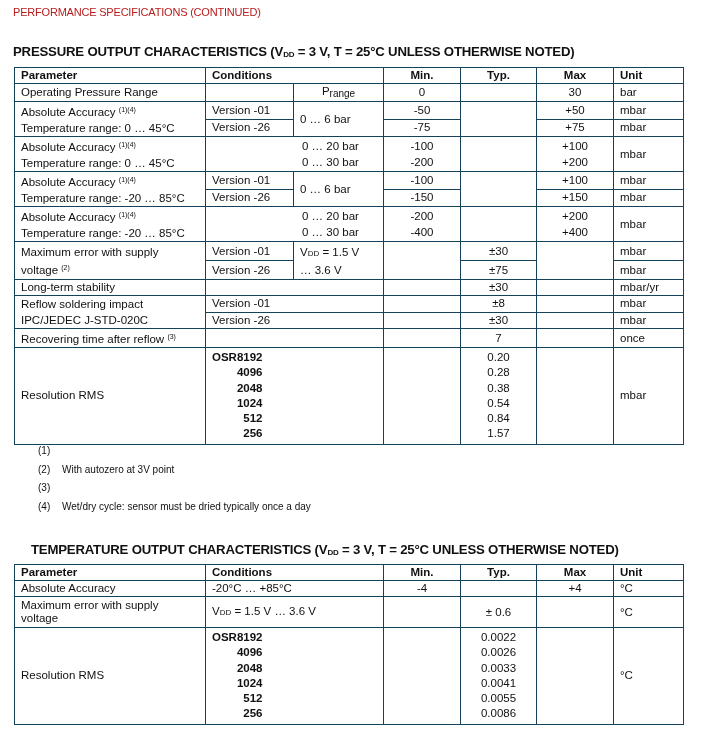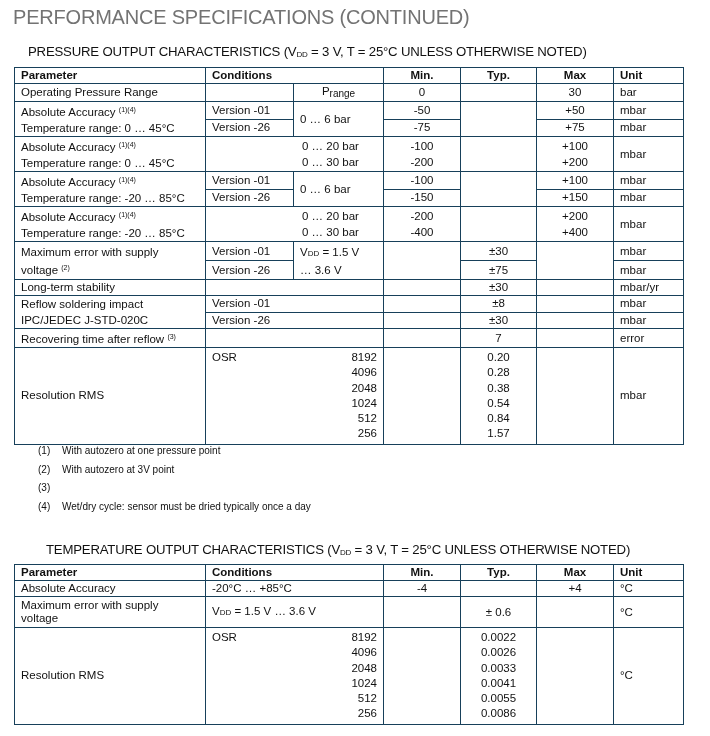--- a/index.html
+++ b/index.html
@@ -1,37 +1,37 @@
 <!DOCTYPE html>
 <html><head>
 <meta charset="utf-8">
 <style>
   html, body { margin: 0; padding: 0; background: #ffffff; }
   body { width: 710px; height: 736px; position: relative; overflow: hidden;
          font-family: "Liberation Sans", sans-serif; color: #111; }
-  .section-title { position: absolute; left: 13px; top: 6px; font-size: 20px;
-         color: #737373; letter-spacing: -0.2px; }
-  .table-title { position: absolute; left: 28px; font-size: 13.2px; font-weight: normal;
+  .section-title { position: absolute; left: 13px; top: 6px; font-size: 11px;
+         color: #b91c1c; letter-spacing: -0.2px; }
+  .table-title { position: absolute; left: 13px; font-size: 13.2px; font-weight: bold;
          letter-spacing: -0.2px; white-space: nowrap; }
   .table-title sub { font-size: 8px; vertical-align: -1px; }
   table.spec { position: absolute; left: 14px; border-collapse: collapse;
          font-size: 11.5px; table-layout: fixed; }
   table.spec td { border: 1px solid #17405a; padding: 0 6px; height: 15px;
          line-height: 15px; vertical-align: middle; white-space: nowrap; }
   table.spec tr.hdr td { font-weight: bold; }
   .c { text-align: center; }
   .r { text-align: right; }
   sup.fn { font-size: 7px; vertical-align: 4px; }
   sub.s { font-size: 10px; vertical-align: -2px; }
   .two { line-height: 16px !important; }
   .notes { position: absolute; left: 38px; top: 445px; font-size: 10px; }
   .note { height: 18.5px; display: flex; }
   .note .num { width: 24px; }
   .osr-cell { padding: 0 !important; }
-  .osr-wrap { display: flex; justify-content: space-between; padding: 2px 6px; }
+  .osr-wrap { display: flex; justify-content: flex-start; padding: 2px 6px; font-weight: bold; }
   .osr-vals div, .typ-vals div { height: 15.3px; line-height: 15.3px; }
 </style>
 </head>
 <body>
 
 <div class="section-title">PERFORMANCE SPECIFICATIONS (CONTINUED)</div>
 
 <div class="table-title" style="top:44px;"><span>PRESSURE OUTPUT CHARACTERISTICS (V</span><sub>DD</sub><span> = 3 V, T = 25°C UNLESS OTHERWISE NOTED)</span></div>
 
 <table class="spec" style="top:67px; width:669px;">
@@ -152,21 +152,21 @@
     <td></td>
     <td>mbar</td>
   </tr>
 
   <tr>
     <td><span>Recovering time after reflow </span><sup class="fn">(3)</sup></td>
     <td colspan="2"></td>
     <td></td>
     <td class="c">7</td>
     <td></td>
-    <td>error</td>
+    <td>once</td>
   </tr>
 
   <tr>
     <td>Resolution RMS</td>
     <td colspan="2" class="osr-cell">
       <div class="osr-wrap">
         <div style="line-height:15.3px">OSR</div>
         <div class="osr-vals r">
           <div>8192</div>
               <div>4096</div>
@@ -190,21 +190,20 @@
     </td>
     <td></td>
     <td>mbar</td>
   </tr>
 </tbody>
   </table>
 
 <div class="notes">
   <div class="note">
       <span class="num">(1)</span>
-      <span>With autozero at one pressure point</span>
     </div>
   <div class="note">
       <span class="num">(2)</span>
       <span>With autozero at 3V point</span>
     </div>
   <div class="note">
       <span class="num">(3)</span>
     </div>
   <div class="note">
       <span class="num">(4)</span>

